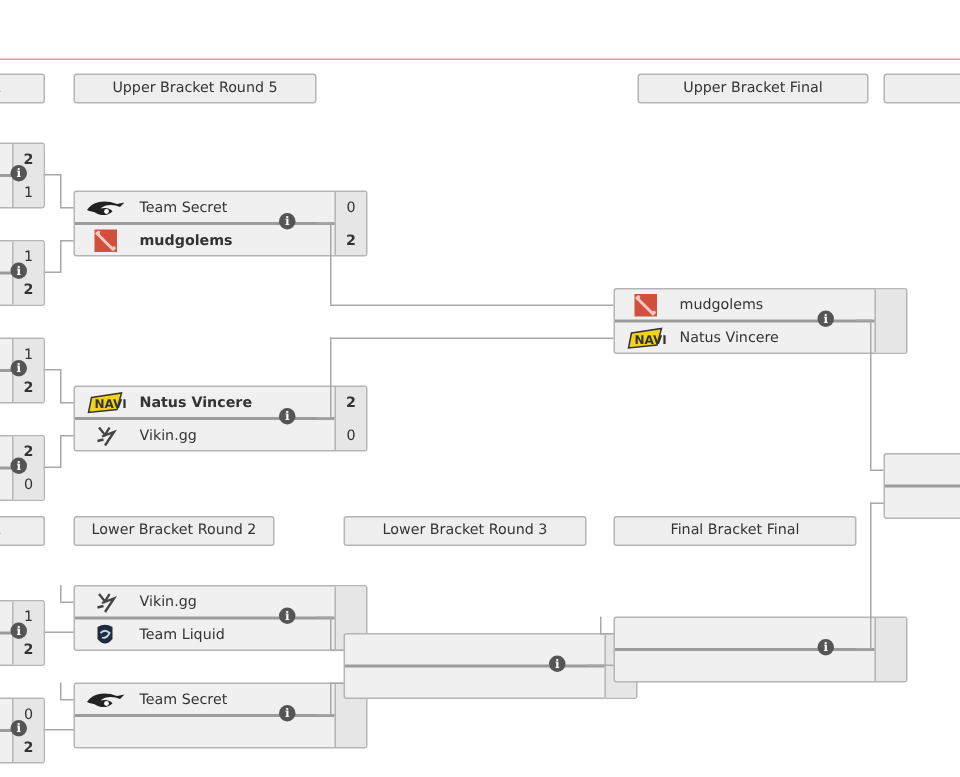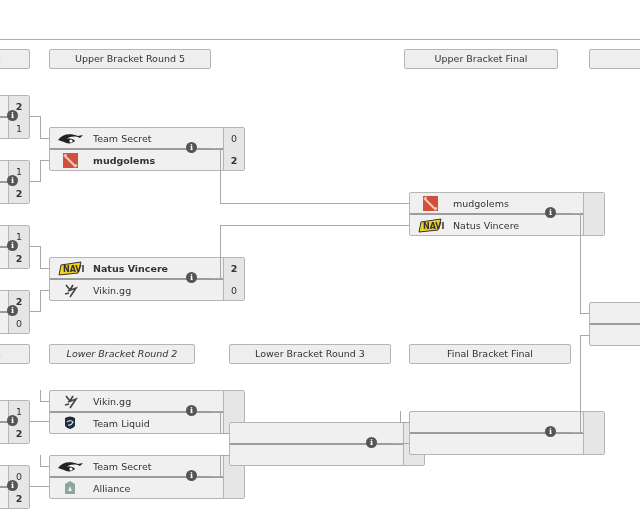--- a/index.html
+++ b/index.html
@@ -41,25 +41,25 @@
   }
   .conn { position:absolute; background:#a8a8a8; }
 </style>
 </head>
 <body>
 
 <div class="topline"></div>
 
 <div class="header" style="left:-130px;width:160px;text-align:right;padding-right:28px;">1</div>
 <div class="header" style="left:49px;width:162px;">Upper Bracket Round 5</div>
-<div class="header" style="left:404px;width:154px;">Upper Bracket Final</div>
+<div class="header" style="left:425px;width:154px;">Upper Bracket Final</div>
 <div class="header" style="left:589px;width:162px;"></div>
 
 <div class="header" style="left:-130px;top:344px;width:160px;text-align:right;padding-right:28px;">1</div>
-<div class="header" style="left:49px;top:344px;width:146px;font-style:italic;">Lower Bracket Round 2</div>
+<div class="header" style="left:49px;top:344px;width:134px;">Lower Bracket Round 2</div>
 <div class="header" style="left:229px;top:344px;width:162px;">Lower Bracket Round 3</div>
 <div class="header" style="left:409px;top:344px;width:162px;">Final Bracket Final</div>
 
 <div class="match small" style="left:-2px;top:95px;">
   <div class="midline"></div>
   <div class="score-col"></div>
   <div class="score top win">2</div>
   <div class="score bot">1</div>
 </div>
 <div class="info" style="left:7px;top:110px;">i</div>
@@ -196,27 +196,20 @@
 
 <div class="match" style="left:49px;top:455px;">
   <div class="midline"></div>
   <div class="score-col"></div>
   <div class="row top">
     <svg class="team-icon" viewBox="0 0 28 17">
         <path d="M2 10 C6 4 14 3 22 6 L27 5 L24 8 C20 6 14 6 11 9 C14 8 18 9 19 11 C16 14 11 14 8 12 C6 11 4 11 2 10 Z" fill="#222"></path>
         <circle cx="15" cy="11" r="1.6" fill="#fff"></circle>
       </svg>
     <div class="team-name">Team Secret</div>
-  </div>
-  <div class="row bot">
-    <svg class="team-icon" viewBox="0 0 28 17">
-        <path d="M9 4 L14 1 L19 4 L19 14 L9 14 Z" fill="#8aa89a"></path>
-        <path d="M12 11 L14 6 L16 11 Z" fill="#e8f0ec"></path>
-      </svg>
-    <div class="team-name">Alliance</div>
   </div>
   <div class="score top"></div>
   <div class="score bot"></div>
 </div>
 <div class="info" style="left:186px;top:470px;">i</div>
 
 <div class="match" style="left:229px;top:422px;">
   <div class="midline"></div>
   <div class="score-col"></div>
 </div>

